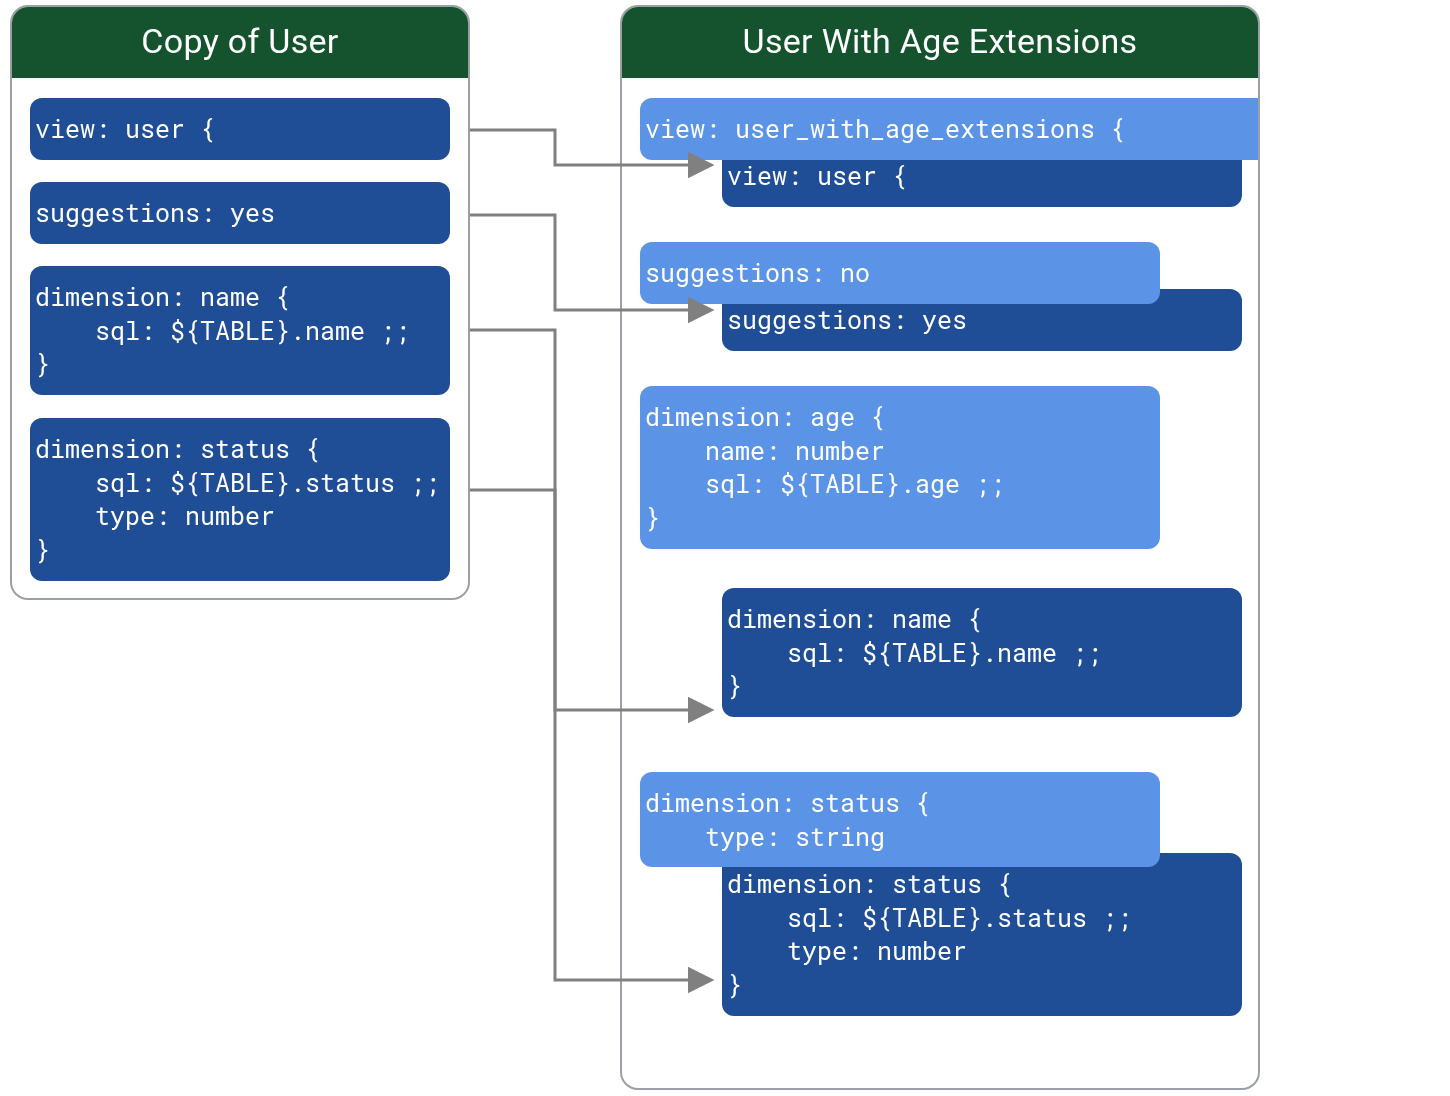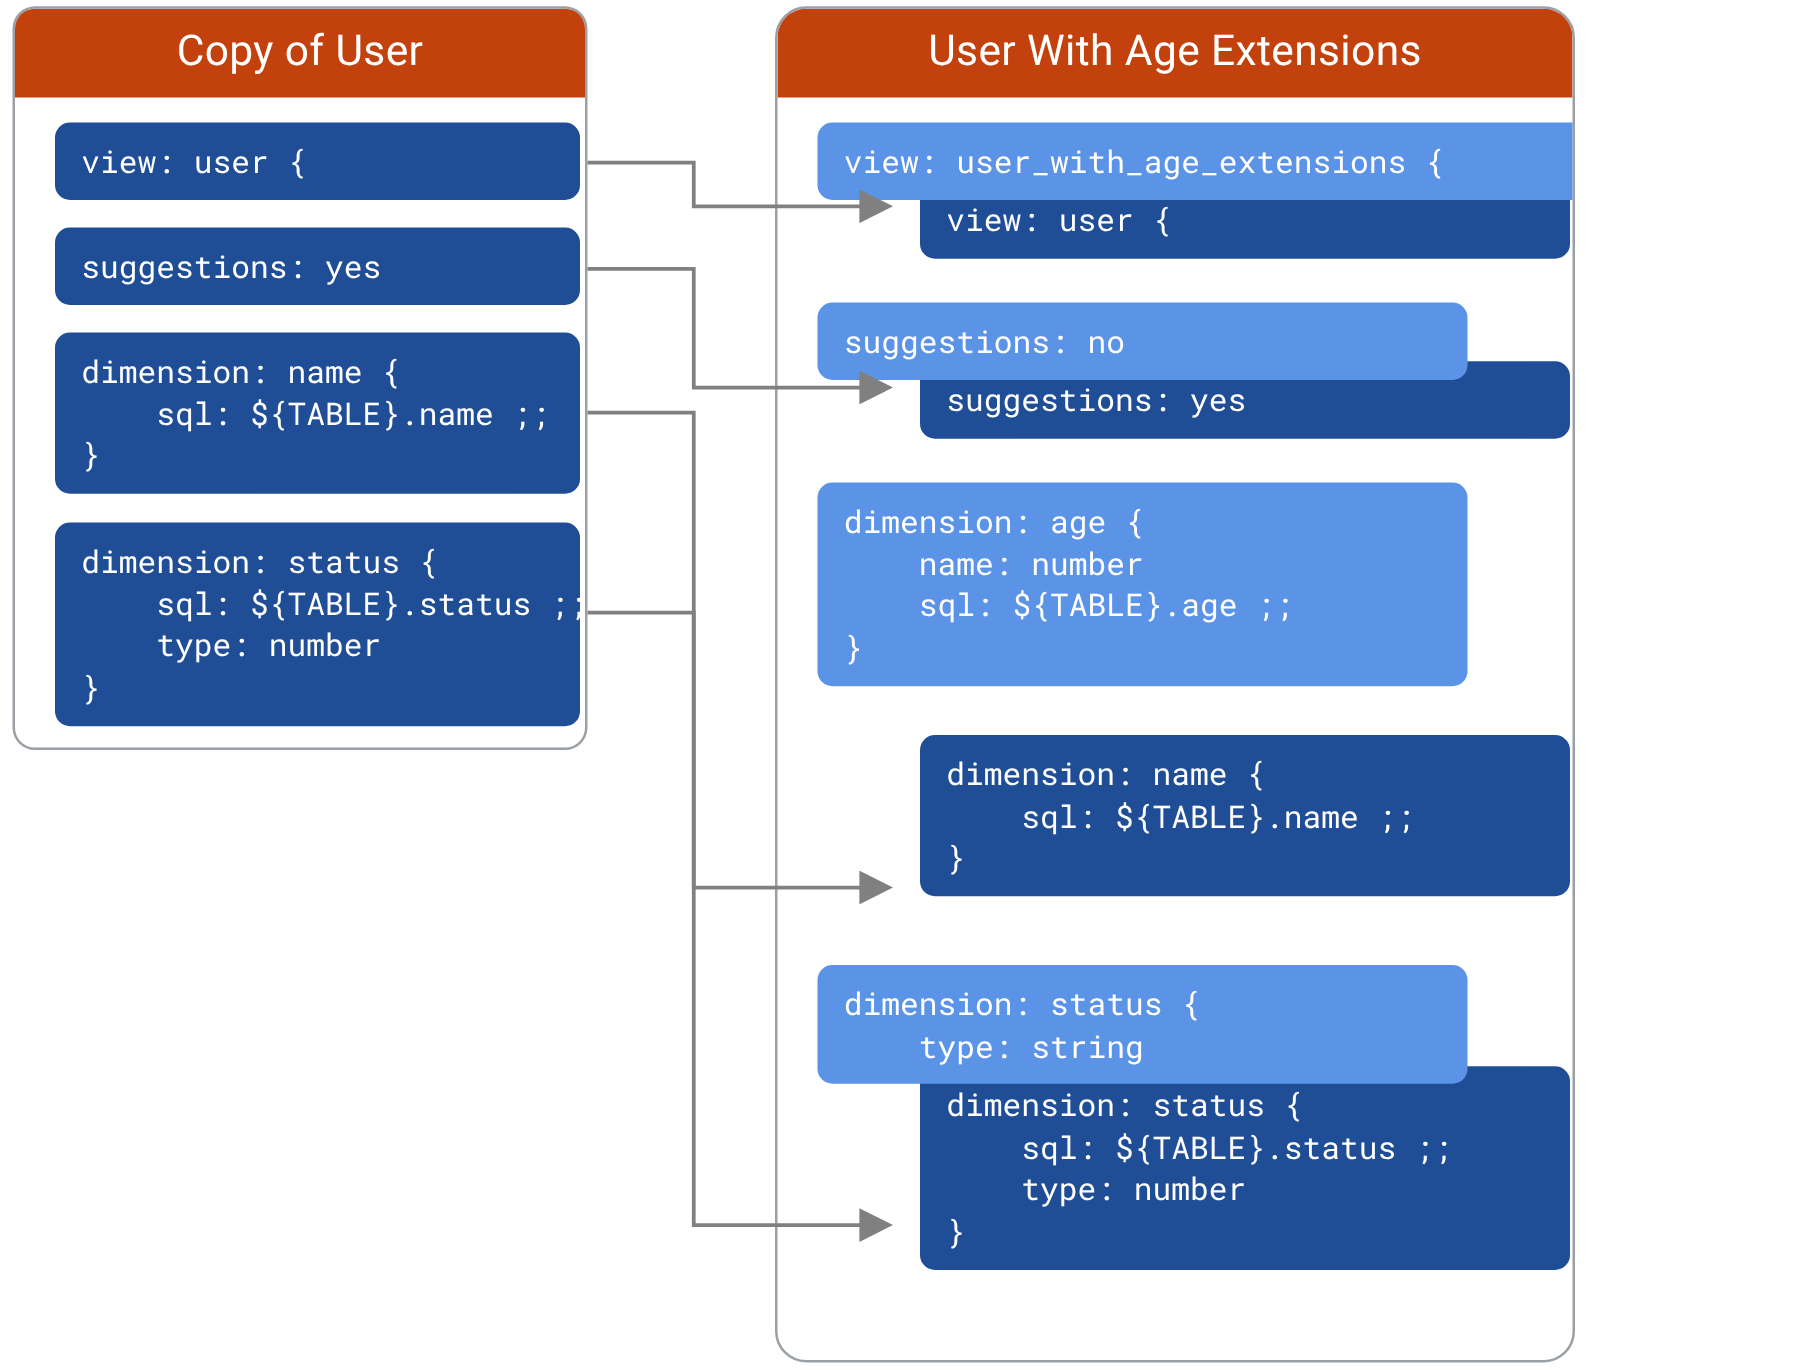--- a/index.html
+++ b/index.html
@@ -15,43 +15,42 @@
   }
   .panel {
     position: absolute;
     border: 2px solid #9aa0a6;
     border-radius: 18px;
     overflow: hidden;
     background: #ffffff;
     box-sizing: border-box;
   }
   .panel-header {
-    background: #c2410c;
+    background: #14532d;
     color: #ffffff;
     text-align: center;
     font-size: 34px;
     line-height: 1.2;
     padding: 14px 10px 16px 10px;
     letter-spacing: 0.3px;
   }
   .panel-body {
     position: relative;
     width: 100%;
   }
   .code-block {
     position: absolute;
     box-sizing: border-box;
     border-radius: 12px;
     font-family: "Roboto Mono", "Consolas", "Menlo", monospace;
     font-size: 25px;
     line-height: 1.35;
     color: #ffffff;
     white-space: pre;
-    padding: 14px 21px;
-    margin-left: 14px;
+    padding: 14px 5px;
   }
   .dark  { background: #1f4e96; }
   .light { background: #5b93e6; }
   svg.connectors {
     position: absolute;
     left: 0;
     top: 0;
     pointer-events: none;
   }
 </style>
@@ -68,21 +67,21 @@
       <div class="code-block dark" style="left:18px; top:188px; width:420px;">dimension: name {
     sql: ${TABLE}.name ;;
 }</div>
       <div class="code-block dark" style="left:18px; top:340px; width:420px;">dimension: status {
     sql: ${TABLE}.status ;;
     type: number
 }</div>
     </div>
   </div>
 
-  <div class="panel" style="left:620px; top:5px; width:640px; height:1085px;border-radius:25px;">
+  <div class="panel" style="left:620px; top:5px; width:640px; height:1085px;">
     <div class="panel-header">User With Age Extensions</div>
     <div class="panel-body" style="height:1015px;">
 
       <div class="code-block dark" style="left:100px; top:67px;  width:520px;">view: user {</div>
       <div class="code-block light" style="left:18px;  top:20px;  width:650px;">view: user_with_age_extensions {</div>
 
       <div class="code-block dark" style="left:100px; top:211px; width:520px;">suggestions: yes</div>
       <div class="code-block light" style="left:18px;  top:164px; width:520px;">suggestions: no</div>
 
       <div class="code-block light" style="left:18px;  top:308px; width:520px;">dimension: age {

